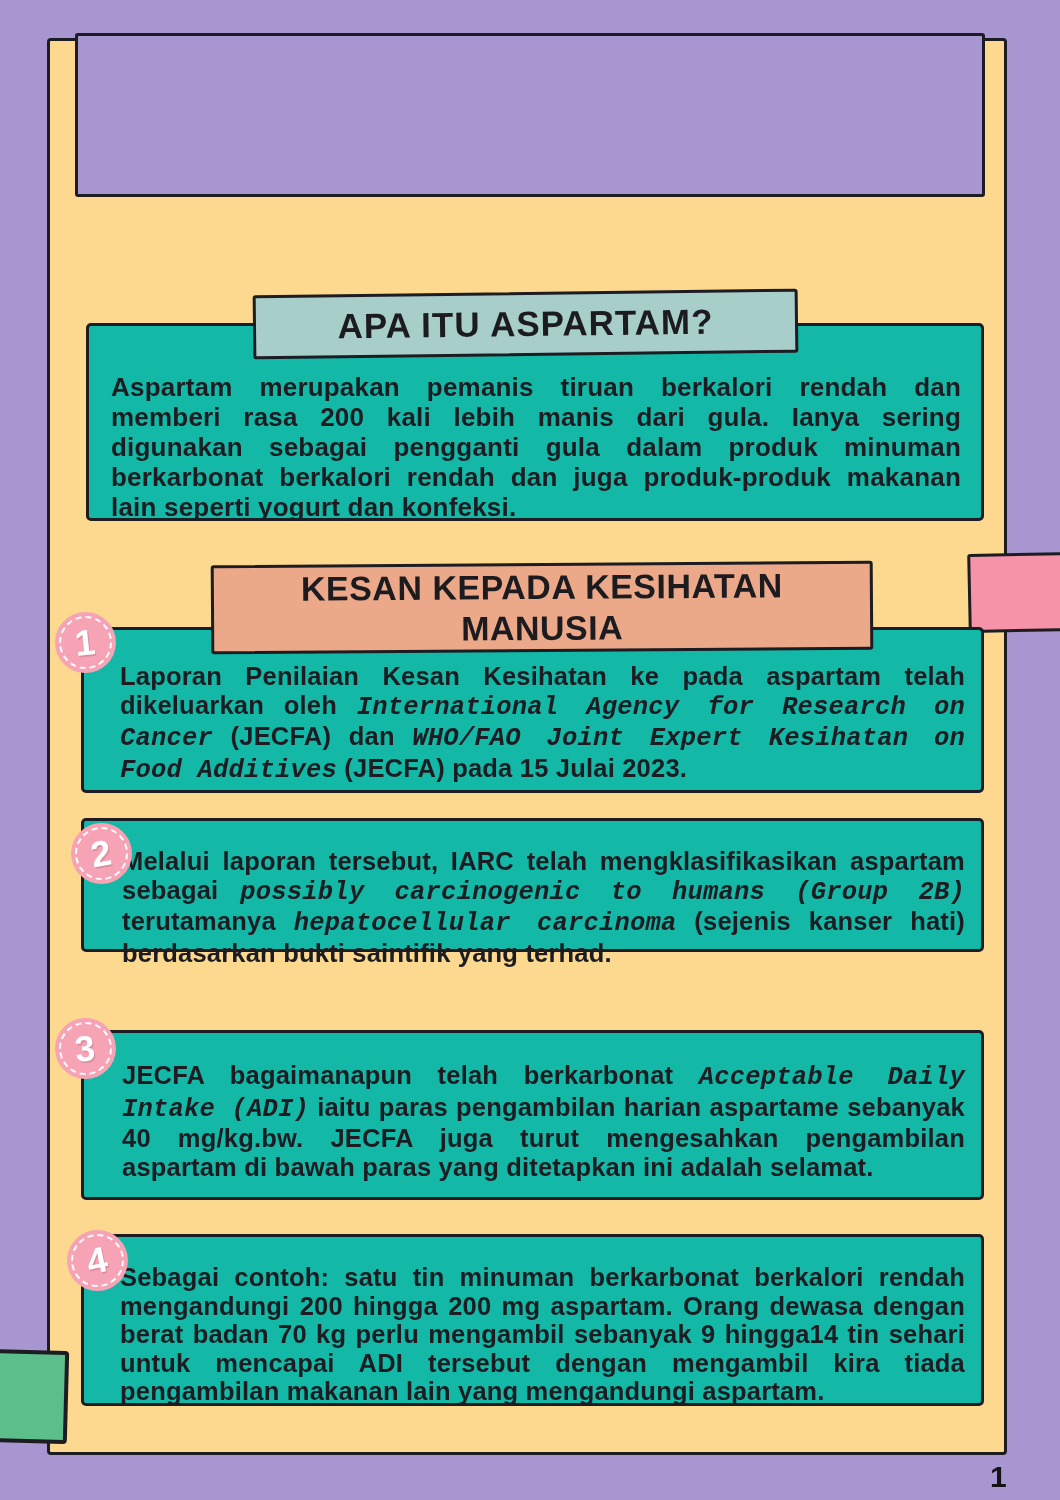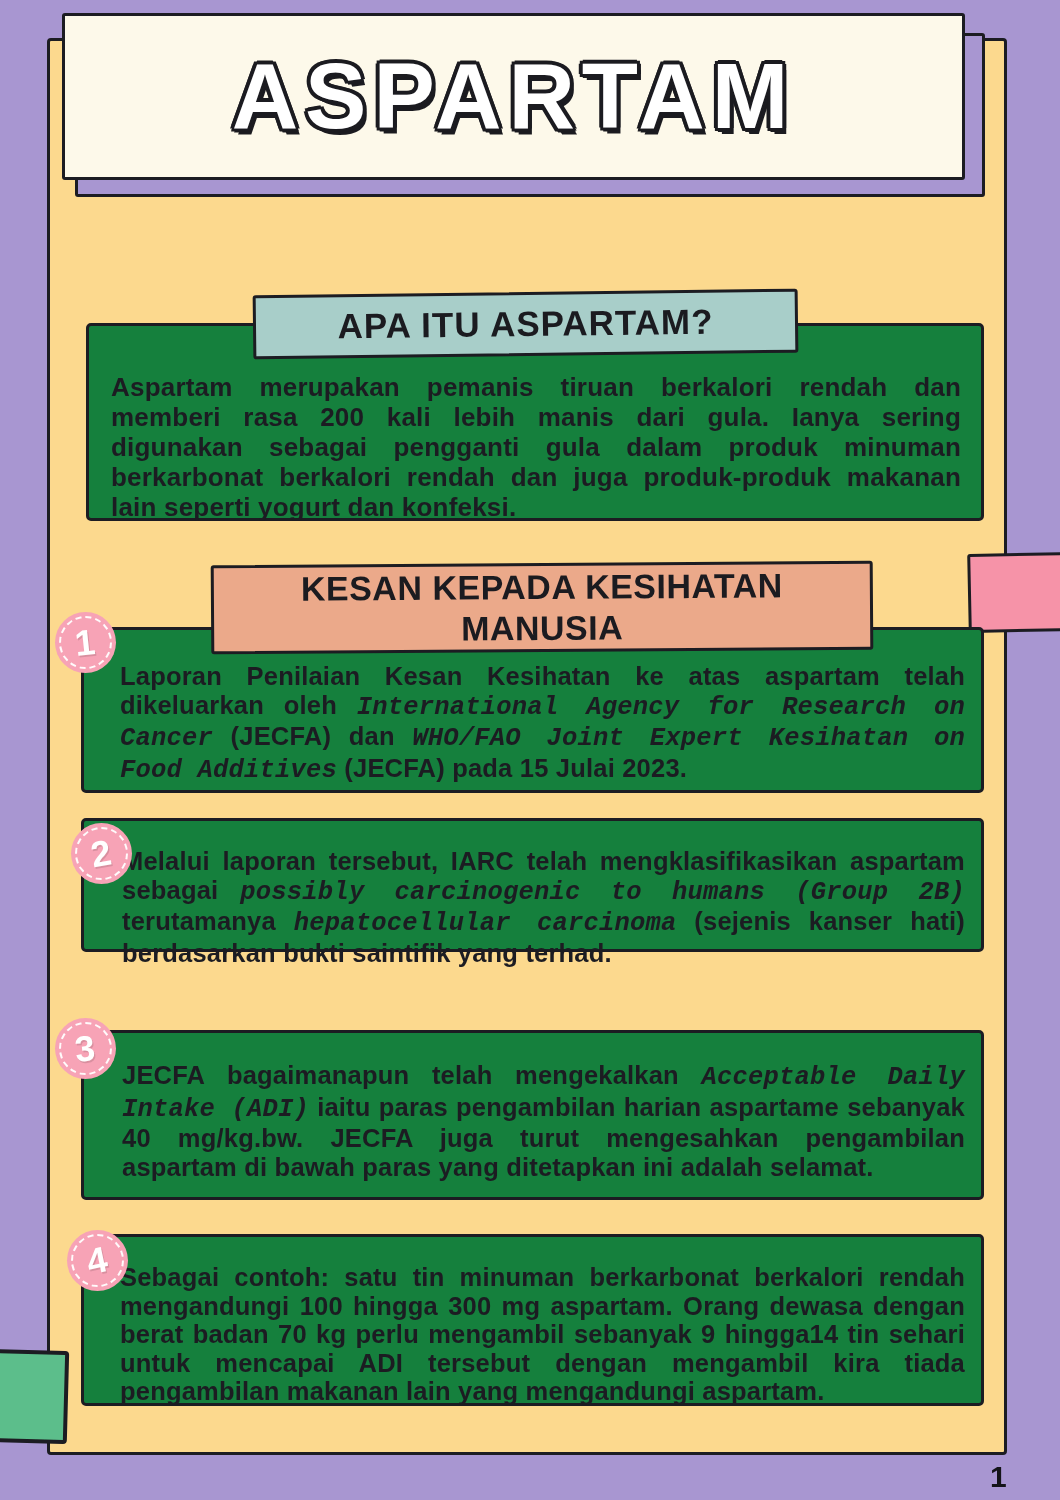--- a/index.html
+++ b/index.html
@@ -51,21 +51,21 @@
       -3px -3px 0 #1b1b20, 3px -3px 0 #1b1b20,
       -3px  3px 0 #1b1b20, 3px  3px 0 #1b1b20,
        0   -4px 0 #1b1b20, 0    4px 0 #1b1b20,
       -4px  0   0 #1b1b20, 4px  0   0 #1b1b20,
        4px  6px 0 #1b1b20;
   }
 
   
   .white-box {
     position: absolute;
-    background: #15803d;
+    background: #14b8a6;
     border: 3px solid var(--ink, #1c1c22);
     border-radius: 5px;
     z-index: 4;
   }
   .box-intro { left: 86px;  top: 323px;  width: 898px; height: 198px; padding: 46px 20px 0 22px; }
   .box-1     { left: 81px;  top: 627px;  width: 903px; height: 166px; padding: 32px 16px 0 36px; }
   .box-2     { left: 81px;  top: 818px;  width: 903px; height: 134px; padding: 26px 16px 0 38px; }
   .box-3     { left: 81px;  top: 1030px; width: 903px; height: 170px; padding: 28px 16px 0 38px; }
   .box-4     { left: 81px;  top: 1234px; width: 903px; height: 172px; padding: 26px 16px 0 36px; }
 
@@ -154,47 +154,44 @@
   }
 </style>
 </head>
 <body>
 
 <div class="canvas">
 
   <div class="main-card"></div>
 
   <div class="title-shadow"></div>
-  <div class="title-box">
-    <div class="title-text">ASPARTAM</div>
-  </div>
 
   <div class="white-box box-intro">
     <p class="box-text"><span>Aspartam merupakan pemanis tiruan berkalori rendah dan memberi rasa 200 kali lebih manis dari gula. Ianya sering digunakan sebagai pengganti gula dalam produk minuman berkarbonat berkalori rendah dan juga produk-produk makanan lain seperti yogurt dan konfeksi.</span></p>
   </div>
   <div class="banner banner-teal">
     <div>APA ITU ASPARTAM?</div>
   </div>
 
   <div class="banner banner-orange">
     <div>KESAN KEPADA KESIHATAN</div>
     <div>MANUSIA</div>
   </div>
 
   <div class="white-box box-1">
-    <p class="box-text"><span>Laporan Penilaian Kesan Kesihatan ke atas aspartam telah dikeluarkan oleh </span><em>International Agency for Research on Cancer</em><span> (JECFA) dan </span><em>WHO/FAO Joint Expert Kesihatan on Food Additives</em><span> (JECFA) pada 15 Julai 2023.</span></p>
+    <p class="box-text"><span>Laporan Penilaian Kesan Kesihatan ke pada aspartam telah dikeluarkan oleh </span><em>International Agency for Research on Cancer</em><span> (JECFA) dan </span><em>WHO/FAO Joint Expert Kesihatan on Food Additives</em><span> (JECFA) pada 15 Julai 2023.</span></p>
   </div>
   <div class="white-box box-2">
     <p class="box-text"><span>Melalui laporan tersebut, IARC telah mengklasifikasikan aspartam sebagai </span><em>possibly carcinogenic to humans (Group 2B)</em><span> terutamanya </span><em>hepatocellular carcinoma</em><span> (sejenis kanser hati) berdasarkan bukti saintifik yang terhad.</span></p>
   </div>
   <div class="white-box box-3">
-    <p class="box-text"><span>JECFA bagaimanapun telah mengekalkan </span><em>Acceptable Daily Intake (ADI)</em><span> iaitu paras pengambilan harian aspartame sebanyak 40 mg/kg.bw. JECFA juga turut mengesahkan pengambilan aspartam di bawah paras yang ditetapkan ini adalah selamat.</span></p>
+    <p class="box-text"><span>JECFA bagaimanapun telah berkarbonat </span><em>Acceptable Daily Intake (ADI)</em><span> iaitu paras pengambilan harian aspartame sebanyak 40 mg/kg.bw. JECFA juga turut mengesahkan pengambilan aspartam di bawah paras yang ditetapkan ini adalah selamat.</span></p>
   </div>
   <div class="white-box box-4">
-    <p class="box-text"><span>Sebagai contoh: satu tin minuman berkarbonat berkalori rendah mengandungi 100 hingga 300 mg aspartam. Orang dewasa dengan berat badan 70 kg perlu mengambil sebanyak 9 hingga14 tin sehari untuk mencapai ADI tersebut dengan mengambil kira tiada pengambilan makanan lain yang mengandungi aspartam.</span></p>
+    <p class="box-text"><span>Sebagai contoh: satu tin minuman berkarbonat berkalori rendah mengandungi 200 hingga 200 mg aspartam. Orang dewasa dengan berat badan 70 kg perlu mengambil sebanyak 9 hingga14 tin sehari untuk mencapai ADI tersebut dengan mengambil kira tiada pengambilan makanan lain yang mengandungi aspartam.</span></p>
   </div>
 
   <div class="badge badge-1">
     <span class="badge-num">1</span>
   </div>
   <div class="badge badge-2">
     <span class="badge-num">2</span>
   </div>
   <div class="badge badge-3">
     <span class="badge-num">3</span>

